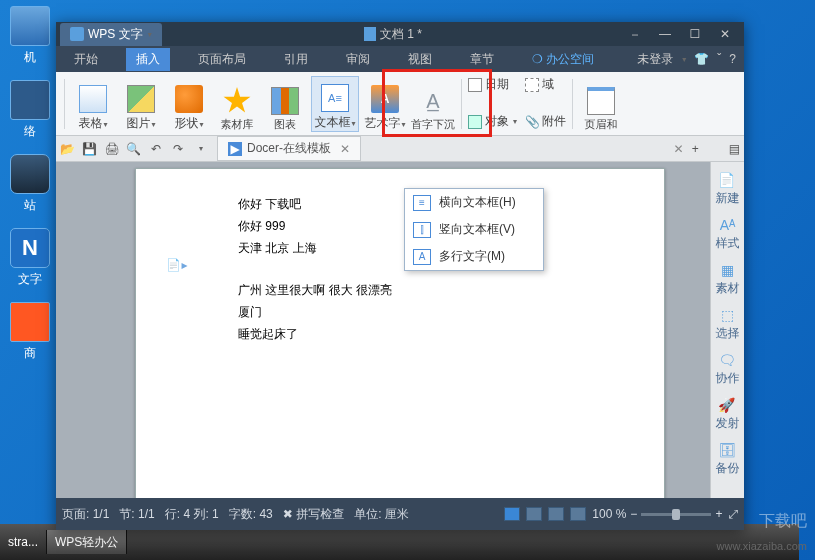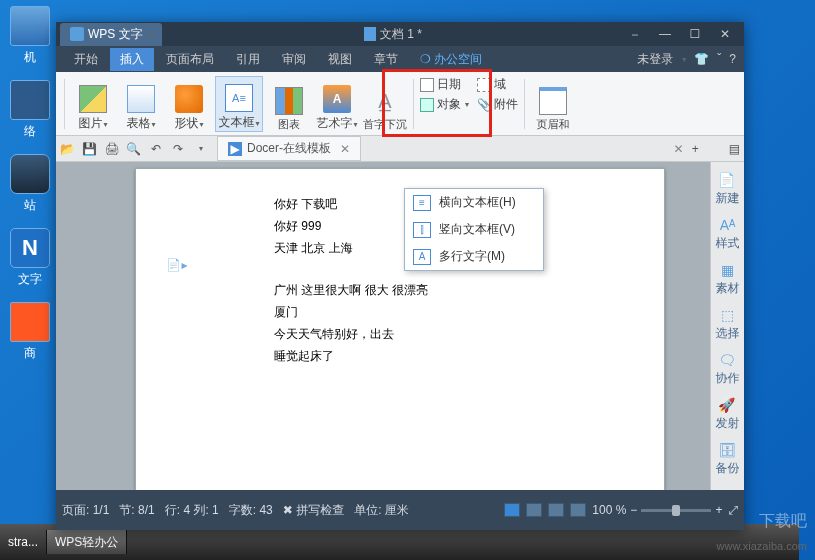--- a/index.html
+++ b/index.html
@@ -21,35 +21,35 @@
 .tbbtn.act{background:linear-gradient(#777,#444)}
 
 .win{position:absolute;left:56px;top:22px;width:688px;height:508px;background:#fff;box-shadow:0 2px 14px rgba(0,0,0,.5);display:flex;flex-direction:column}
 .titlebar{height:24px;background:#2a3a4a;display:flex;align-items:center;padding:0 4px}
 .apptab{background:#4a6a8e;color:#fff;padding:3px 10px;border-radius:3px 3px 0 0;display:flex;align-items:center;gap:4px}
 .wicon{width:14px;height:14px;background:#5a9fdd;border-radius:2px}
 .doctitle{flex:1;text-align:center;color:#ccc;font-size:12px;display:flex;align-items:center;justify-content:center;gap:4px}
 .winbtns{display:flex;gap:8px;color:#ccc;padding-right:4px}
 .winbtns span{width:22px;text-align:center;cursor:pointer}
 
-.menubar{height:26px;background:#37475a;display:flex;align-items:center;padding:0 8px;color:#ccc;gap:2px}
+.menubar{height:26px;background:#37475a;display:flex;align-items:center;padding:0 8px;color:#ccc;gap:18px}
 .mtab{padding:3px 10px;cursor:pointer}
 .mtab.active{background:#4a8bd8;color:#fff}
 .mright{margin-left:auto;display:flex;align-items:center;gap:8px}
 .office{color:#5fb5ff}
 
 .ribbon{height:64px;background:#f4f6f8;border-bottom:1px solid #c5c9cc;display:flex;align-items:flex-start;padding:4px 6px;gap:4px;position:relative}
 .rbtn{display:flex;flex-direction:column;align-items:center;justify-content:flex-end;width:44px;height:56px;color:#444;cursor:pointer;gap:2px}
 .rbtn .ric{width:28px;height:28px}
 .rbtn small{font-size:11px;white-space:nowrap}
 .rsep{width:1px;height:50px;background:#d0d4d8;margin:3px 2px}
 .rbtn.big{width:48px}
 .redbox{border:3px solid #e2231a;position:absolute;left:326px;top:-3px;width:110px;height:68px;z-index:5;pointer-events:none}
 .rbtn.hl{background:#dbe8f6;border:1px solid #9fc2e8}
-.sml{display:flex;flex-direction:column;gap:3px;justify-content:center}
+.sml{display:flex;flex-direction:column;gap:20px;justify-content:center}
 .sml .srow{display:flex;align-items:center;gap:3px;color:#444;font-size:11px;white-space:nowrap}
 .sic{width:14px;height:14px}
 
 .i-pb{background:linear-gradient(#b3d3f2,#6aa5e2);border:1px solid #5a90c8}
 .i-blank{background:#fff;border:1px solid #888}
 .i-table{background:linear-gradient(#fff,#cfe2f5);border:1px solid #6aa5e2}
 .i-pic{background:linear-gradient(135deg,#7ac27a 50%,#f6d860 50%);border:1px solid #888}
 .i-shape{background:radial-gradient(circle at 35% 35%,#ff9c3a,#e06a00);border-radius:3px}
 .i-star{background:#ffb400;clip-path:polygon(50% 0,61% 35%,98% 35%,68% 57%,79% 91%,50% 70%,21% 91%,32% 57%,2% 35%,39% 35%)}
 .i-chart{background:linear-gradient(to right,#6aa5e2 33%,#e06a00 33% 66%,#7ac27a 66%);border:1px solid #888}
@@ -60,32 +60,32 @@
 
 .doctabs{height:26px;background:#e7e9eb;border-bottom:1px solid #c5c9cc;display:flex;align-items:center;padding:0 4px;gap:2px;color:#555}
 .dtools{display:flex;gap:6px;align-items:center}
 .dtools span{width:16px;height:16px;display:inline-flex;align-items:center;justify-content:center}
 .dtab{padding:3px 10px;background:#f7f8f9;border:1px solid #c5c9cc;display:flex;align-items:center;gap:5px;margin-left:6px}
 .dclose{color:#888;margin-left:4px}
 .dplus{margin-left:6px;color:#555}
 
 .workarea{flex:1;display:flex;background:#a8b0b8;position:relative;overflow:hidden}
 .page{background:#fff;margin:6px auto;width:530px;height:420px;border:1px solid #9aa;box-shadow:0 1px 3px rgba(0,0,0,.3);padding:24px 38px;color:#000;font-size:14px;line-height:22px;font-family:SimSun,serif}
-.page .indent{margin-left:100px}
+.page .indent{margin-left:64px}
 .docmark{position:absolute;left:110px;top:92px;width:22px;height:22px;color:#72a8e0;display:flex;align-items:center;justify-content:center}
 
 .dropdown{position:absolute;left:348px;top:26px;width:140px;background:#fff;border:1px solid #9fb5cc;box-shadow:2px 2px 6px rgba(0,0,0,.25);z-index:10}
 .ddi{display:flex;align-items:center;gap:8px;padding:5px 8px;color:#333}
 .ddic{width:18px;height:16px;border:1px solid #4a8bd8;background:#fff;display:flex;align-items:center;justify-content:center;color:#4a8bd8;font-size:10px}
 
 .rtool{position:absolute;right:0;top:0;bottom:0;width:34px;background:#e7e9eb;border-left:1px solid #c5c9cc;display:flex;flex-direction:column;align-items:center;padding-top:10px;gap:10px}
 .rti{display:flex;flex-direction:column;align-items:center;gap:2px;color:#4a6a8e;font-size:11px;cursor:pointer}
 .sc{font-size:14px;color:#5a9fdd}
 
-.status{height:40px;background:#37475a;color:#d5dbe2;display:flex;align-items:center;padding:2px 6px;font-size:11px;gap:10px}
+.status{height:32px;background:#37475a;color:#d5dbe2;display:flex;align-items:center;padding:2px 6px;font-size:11px;gap:10px}
 .status .sp{white-space:nowrap}
 .status .sright{margin-left:auto;display:flex;align-items:center;gap:6px}
 .vmode{width:16px;height:14px;background:#5a7a9a;border:1px solid #3a5a7a}
 .vmode.act{background:#3a87d6}
 .zoom{display:flex;align-items:center;gap:4px}
 .zline{width:70px;height:3px;background:#6a7a8a;position:relative}
 .zline::after{content:"";position:absolute;left:50%;top:-4px;width:8px;height:11px;background:#aeb8c2;border-radius:2px;transform:translateX(-50%)}
 
 .dd{font-size:8px;color:#666;margin-left:1px}
 </style>
@@ -140,38 +140,42 @@
       <span style="color:#8fb8de">👕</span>
       <span>ˇ</span>
       <span>?</span>
     </div>
   </div>
 
   <div class="ribbon">
     <div class="redbox"></div>
     <div class="rsep"></div>
     <div class="rbtn">
+        <div class="ric i-table"></div>
+        <small><span>表格</span><span class="dd">▾</span></small>
+      </div>
+    <div class="rbtn">
         <div class="ric i-pic"></div>
         <small><span>图片</span><span class="dd">▾</span></small>
       </div>
     <div class="rbtn">
-        <div class="ric i-table"></div>
-        <small><span>表格</span><span class="dd">▾</span></small>
-      </div>
-    <div class="rbtn">
         <div class="ric i-shape"></div>
         <small><span>形状</span><span class="dd">▾</span></small>
+      </div>
+    <div class="rbtn">
+        <div class="ric i-star"></div>
+        <small>素材库</small>
+      </div>
+    <div class="rbtn">
+        <div class="ric i-chart"></div>
+        <small>图表</small>
       </div>
     <div class="rbtn big hl">
         <div class="ric i-txt"></div>
         <small><span>文本框</span><span class="dd">▾</span></small>
-      </div>
-    <div class="rbtn">
-        <div class="ric i-chart"></div>
-        <small>图表</small>
       </div>
     <div class="rbtn">
         <div class="ric i-art"></div>
         <small><span>艺术字</span><span class="dd">▾</span></small>
       </div>
     <div class="rbtn">
         <div class="ric" style="color:#8a95a0;font-size:20px;display:flex;align-items:center;justify-content:center">A̲</div>
         <small>首字下沉</small>
       </div>
     <div class="rsep"></div>
@@ -225,21 +229,20 @@
   </div>
 
   <div class="workarea">
     <div class="page">
       <div class="indent">你好   下载吧</div>
       <div class="indent">你好   999</div>
       <div class="indent">天津   北京   上海</div>
       <div style="height:20px"></div>
       <div class="indent">广州  这里很大啊   很大   很漂亮</div>
       <div class="indent">厦门</div>
-      <div class="indent">今天天气特别好，出去</div>
       <div class="indent">睡觉起床了</div>
     </div>
     <div class="docmark">📄▸</div>
 
     <div class="dropdown">
       <div class="ddi">
           <span class="ddic">≡</span>
           <span>横向文本框(H)</span>
         </div>
       <div class="ddi">
@@ -279,21 +282,21 @@
         </div>
       <div class="rti">
           <span class="sc">🗄</span>
           <span>备份</span>
         </div>
     </div>
   </div>
 
   <div class="status">
     <span class="sp">页面: 1/1</span>
-    <span class="sp">节: 8/1</span>
+    <span class="sp">节: 1/1</span>
     <span class="sp">行: 4  列: 1</span>
     <span class="sp">字数: 43</span>
     <span class="sp">✖ <span>拼写检查</span></span>
     <span class="sp">单位: 厘米</span>
     <div class="sright">
       <span class="vmode act"></span>
       <span class="vmode"></span>
       <span class="vmode"></span>
       <span class="vmode"></span>
       <div class="zoom">

